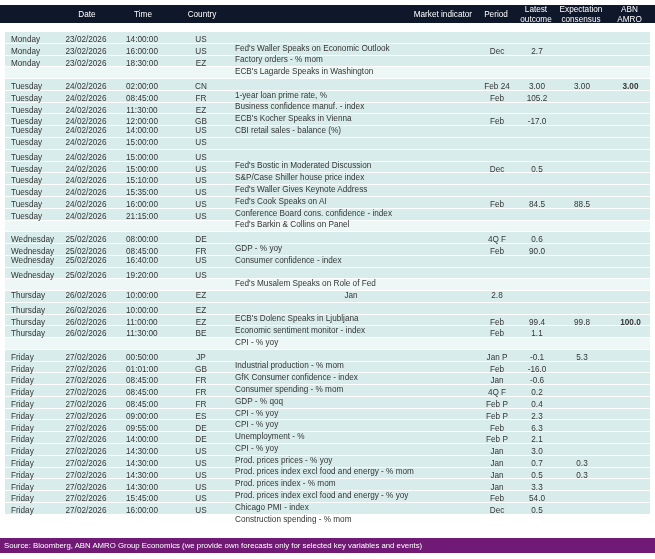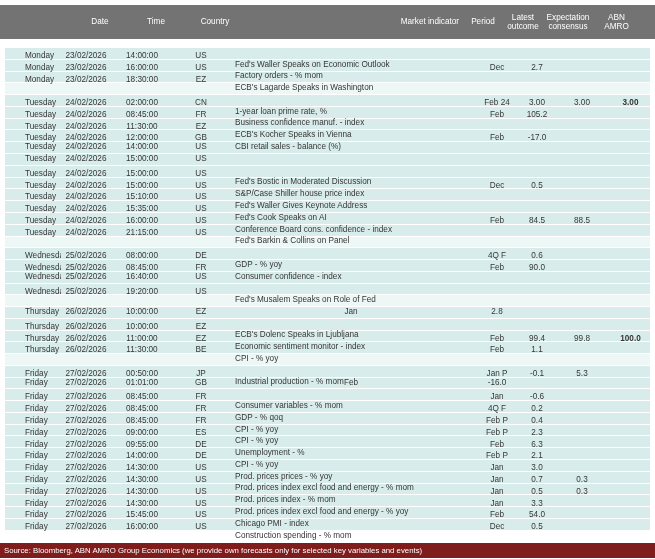--- a/index.html
+++ b/index.html
@@ -4,57 +4,57 @@
 <style>
   html,body{margin:0;padding:0;background:#ffffff;}
   body{
     width:655px;height:559px;overflow:hidden;
     font-family:"Liberation Sans","DejaVu Sans",sans-serif;
     color:#363636;
     box-sizing:border-box;
     padding-top:5px;
   }
   .cal-header{
-    background:#737373;color:#ffffff;
-    height:34px;
+    background:#0f172a;color:#ffffff;
+    height:18px;
     display:grid;
     grid-template-columns:56px 50px 62px 56px 1fr 48px 32px 58px 39px;
     align-items:center;
-    padding:0 19px;
+    padding:0 6px;
     font-size:8.2px;
   }
   .cal-header .hcell{text-align:center;line-height:9.5px;}
   .cal-header .hcell.h-day{text-align:left;}
   .cal-header .hcell.h-indicator{text-align:right;}
   .table-body{margin-top:9px;}
   .row{
     display:grid;
     grid-template-columns:56px 50px 62px 56px 1fr 48px 32px 58px 39px;
     height:10.8px;
     background:#d8edeb;
     margin:0 5px 1px 5px;
     align-items:center;
   }
   .cell{
     font-size:8.2px;line-height:10.8px;
     white-space:nowrap;overflow:hidden;
   }
-  .cell.day{padding-left:20px;}
+  .cell.day{padding-left:6px;}
   .cell.date,.cell.time,.cell.country,.cell.period,
   .cell.latest,.cell.consensus{text-align:center;}
   .cell.abnamro{text-align:center;font-weight:bold;}
   .cell.indicator{padding-left:6px;margin-top:17px;}
   .day-gap{
     height:10.6px;
     background:#edf7f5;
     margin:0 5px 1px 5px;
   }
   .cal-footer{
-    margin-top:13px;
-    background:#7f1d1d;color:#ffffff;
+    margin-top:24px;
+    background:#701a75;color:#ffffff;
     height:15px;line-height:15px;
     font-size:7.8px;
     padding-left:4px;
     white-space:nowrap;overflow:hidden;
   }
 </style>
 </head>
 <body>
 
 <div class="cal-header">
@@ -341,31 +341,32 @@
       <span class="cell period">Jan P</span>
       <span class="cell latest">-0.1</span>
       <span class="cell consensus">5.3</span>
       <span class="cell abnamro"></span>
     </div>
     <div class="row">
       <span class="cell day">Friday</span>
       <span class="cell date">27/02/2026</span>
       <span class="cell time">01:01:00</span>
       <span class="cell country">GB</span>
+      <span class="cell indicator">GfK Consumer confidence - index</span>
       <span class="cell period">Feb</span>
       <span class="cell latest">-16.0</span>
       <span class="cell consensus"></span>
       <span class="cell abnamro"></span>
     </div>
     <div class="row">
       <span class="cell day">Friday</span>
       <span class="cell date">27/02/2026</span>
       <span class="cell time">08:45:00</span>
       <span class="cell country">FR</span>
-      <span class="cell indicator">Consumer variables - % mom</span>
+      <span class="cell indicator">Consumer spending - % mom</span>
       <span class="cell period">Jan</span>
       <span class="cell latest">-0.6</span>
       <span class="cell consensus"></span>
       <span class="cell abnamro"></span>
     </div>
     <div class="row">
       <span class="cell day">Friday</span>
       <span class="cell date">27/02/2026</span>
       <span class="cell time">08:45:00</span>
       <span class="cell country">FR</span>

